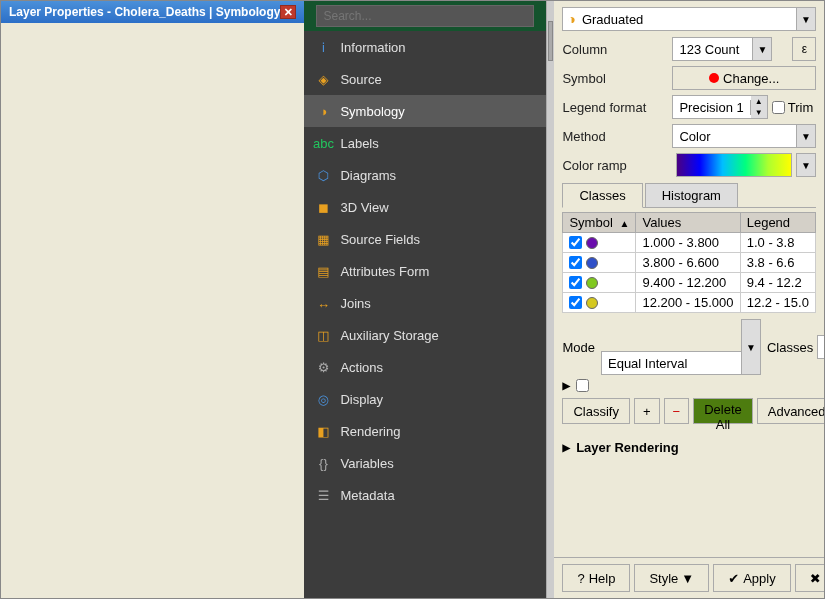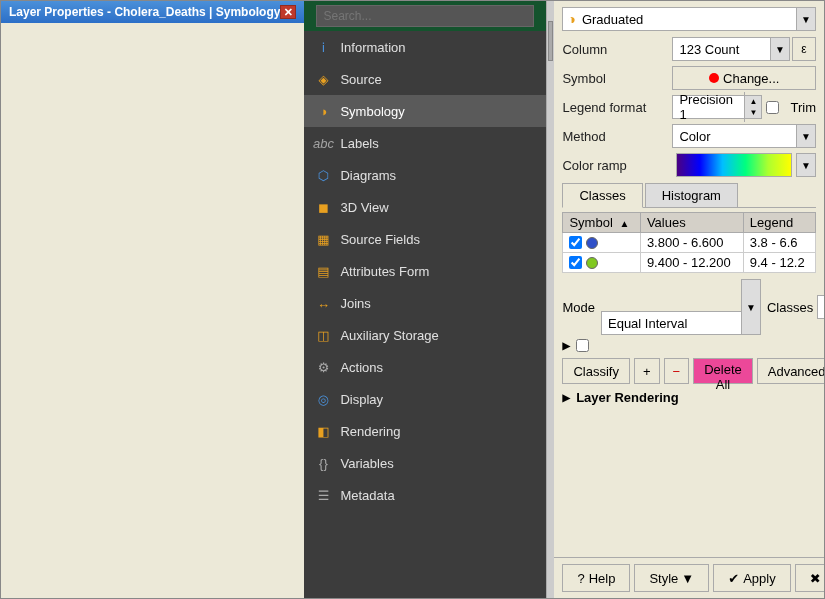--- a/index.html
+++ b/index.html
@@ -150,21 +150,21 @@
     .form-label {
       width: 110px;
       color: #222;
       font-size: 13px;
       flex-shrink: 0;
     }
 
     .form-control {
       display: flex;
       align-items: center;
-      gap: 2px;
+      gap: 20px;
       flex: 1;
     }
 
     .input-field {
       border: 1px solid #aaa;
       background: white;
       padding: 2px 6px;
       height: 24px;
       font-size: 13px;
     }
@@ -219,21 +219,21 @@
       cursor: pointer;
       background: #ddd;
       border: none;
       width: 16px;
       line-height: 1;
     }
 
     .trim-label {
       display: flex;
       align-items: center;
-      gap: 11px;
+      gap: 3px;
       font-size: 13px;
       justify-content: flex-end;
     }
 
     
     .select-wrapper {
       position: relative;
       display: flex;
       align-items: center;
     }
@@ -374,21 +374,21 @@
       margin-bottom: 6px;
       font-weight: bold;
       font-size: 13px;
     }
 
     
     .classify-row {
       display: flex;
       align-items: center;
       gap: 4px;
-      margin-bottom: 6px;
+      margin-bottom: 16px;
     }
 
     .classify-btn {
       border: 1px solid #aaa;
       background: #ece9d8;
       padding: 3px 10px;
       cursor: pointer;
       font-size: 13px;
       height: 26px;
     }
@@ -397,21 +397,21 @@
       border: 1px solid #aaa;
       background: #ece9d8;
       padding: 3px 8px;
       cursor: pointer;
       font-size: 13px;
       height: 26px;
     }
 
     .delete-btn {
       border: 1px solid #aaa;
-      background: #ec4899;
+      background: #4d7c0f;
       padding: 3px 10px;
       cursor: pointer;
       font-size: 13px;
       height: 26px;
     }
 
     .advanced-btn {
       border: 1px solid #aaa;
       background: #ece9d8;
       padding: 3px 10px;
@@ -572,21 +572,21 @@
           </div>
           <div class="sidebar-item">
             <span class="sidebar-icon" style="color: rgb(232, 160, 32);">◈</span>
             <span>Source</span>
           </div>
           <div class="sidebar-item active">
             <span class="sidebar-icon" style="color: rgb(232, 160, 32);">◑</span>
             <span>Symbology</span>
           </div>
           <div class="sidebar-item">
-            <span class="sidebar-icon" style="color: #a3a3a3; font-style: italic;">abc</span>
+            <span class="sidebar-icon" style="color: #22c55e;">abc</span>
             <span>Labels</span>
           </div>
           <div class="sidebar-item">
             <span class="sidebar-icon" style="color: rgb(74, 144, 217);">⬡</span>
             <span>Diagrams</span>
           </div>
           <div class="sidebar-item">
             <span class="sidebar-icon" style="color: rgb(232, 160, 32);">◼</span>
             <span>3D View</span>
           </div>
@@ -705,39 +705,59 @@
 
         <table class="classes-table">
           <thead>
             <tr>
               <th>Symbol <span class="sort-arrow">▲</span></th>
               <th>Values</th>
               <th>Legend</th>
             </tr>
           </thead>
           <tbody id="classes-tbody">
+              <tr>
+                <td>
+                  <div class="check-cell">
+                    <input type="checkbox" checked="" style="">
+                    <span class="color-dot" style="background: rgb(106, 13, 173);"></span>
+                  </div>
+                </td>
+                <td>1.000 - 3.800</td>
+                <td>1.0 - 3.8</td>
+              </tr>
               <tr>
                 <td>
                   <div class="check-cell">
                     <input type="checkbox" checked="" style="">
                     <span class="color-dot" style="background: rgb(48, 80, 200);"></span>
                   </div>
                 </td>
                 <td>3.800 - 6.600</td>
                 <td>3.8 - 6.6</td>
               </tr>
               <tr>
                 <td>
                   <div class="check-cell">
                     <input type="checkbox" checked="" style="">
                     <span class="color-dot" style="background: rgb(128, 200, 32);"></span>
                   </div>
                 </td>
                 <td>9.400 - 12.200</td>
                 <td>9.4 - 12.2</td>
+              </tr>
+              <tr>
+                <td>
+                  <div class="check-cell">
+                    <input type="checkbox" checked="" style="">
+                    <span class="color-dot" style="background: rgb(212, 200, 32);"></span>
+                  </div>
+                </td>
+                <td>12.200 - 15.000</td>
+                <td>12.2 - 15.0</td>
               </tr>
             </tbody>
         </table>
 
         <div class="mode-row">
           <span>Mode</span>
           <div class="select-wrapper">
             <select class="styled-select" style="min-width:160px;margin-top:32px;">
               <option>Equal Interval</option>
             </select>

